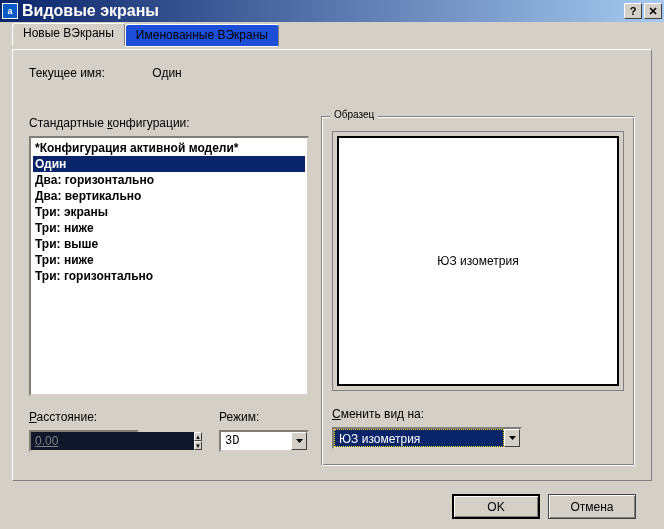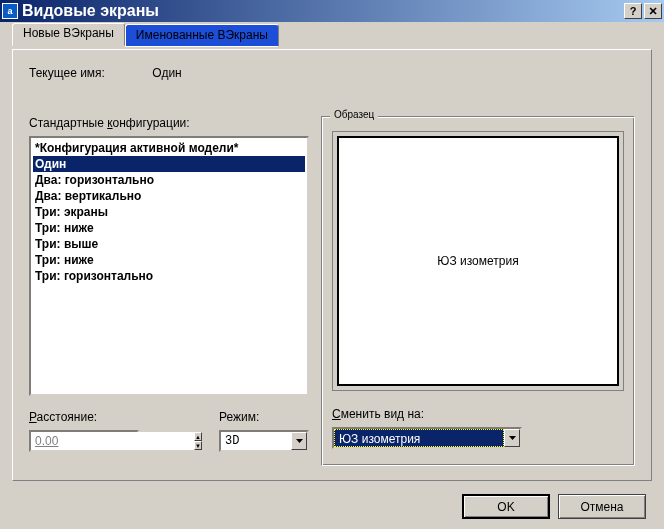--- a/index.html
+++ b/index.html
@@ -135,21 +135,21 @@
   .bottom-controls-left {
     display:flex; gap: 30px; margin-top: 14px; justify-content: space-between;
   }
   .ctrl-group { display:flex; flex-direction:column; }
   .spinbox {
     display:flex; height:22px; width:110px;
     border: 2px inset #d4d0c8;
     background:#d4d0c8;
   }
   .spinbox input {
-    flex:1; border:none; background:#ffffff; color:#808080;
+    flex:1; border:none; background:#0f172a; color:#808080;
     font-size:12px; padding:0 4px; outline:none;text-decoration:underline;
   }
   .spin-btns { width:16px; display:flex; flex-direction:column; }
   .spin-btns div {
     flex:1; background:#d4d0c8;
     border:1px solid #fff; border-right-color:#404040; border-bottom-color:#404040;
     font-size:6px; display:flex;align-items:center;justify-content:center;
   }
   .combo {
     display:flex; height:22px;
@@ -161,21 +161,21 @@
   .combo-text { flex:1; padding: 2px 4px; font-size:12px; overflow:hidden; white-space:nowrap; }
   .combo-text.hl { background:#0a246a; color:#fff; border:1px dotted #ff0; }
   .combo-btn {
     width:16px; background:#d4d0c8;
     border:1px solid #fff; border-right-color:#404040; border-bottom-color:#404040;
     display:flex;align-items:center;justify-content:center;
   }
   .combo-btn svg { width:7px; height:4px; }
   .right-bottom { margin-top: 16px; }
   .dlg-buttons {
-    position:absolute; right:14px; bottom:6px;
+    position:absolute; right:24px; bottom:6px;
     display:flex; gap:8px;
   }
   .btn {
     width:88px; height:25px;
     background:#d4d0c8;
     border:1px solid #404040;
     box-shadow: inset 1px 1px 0 #fff, inset -1px -1px 0 #808080;
     font-size:12px;
     display:flex;align-items:center;justify-content:center;
   }

